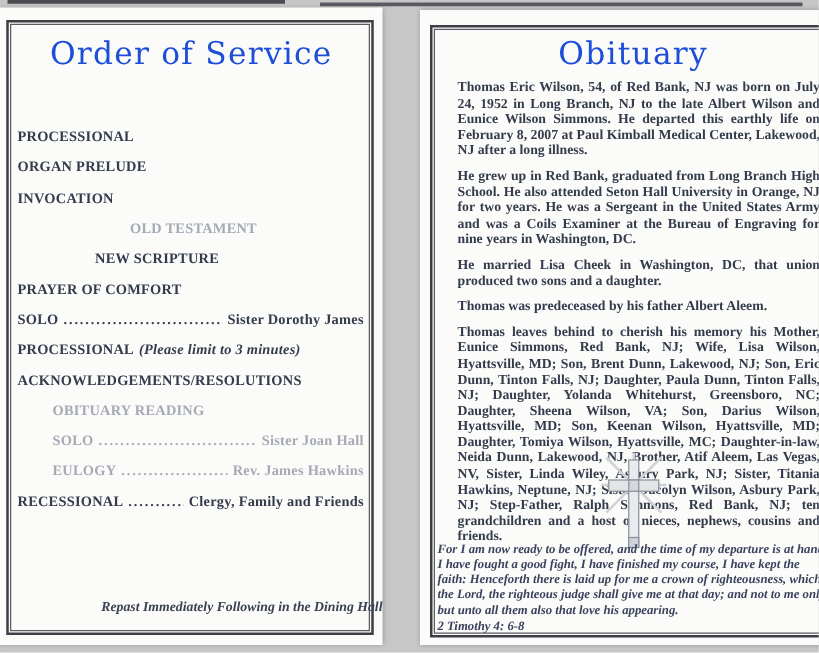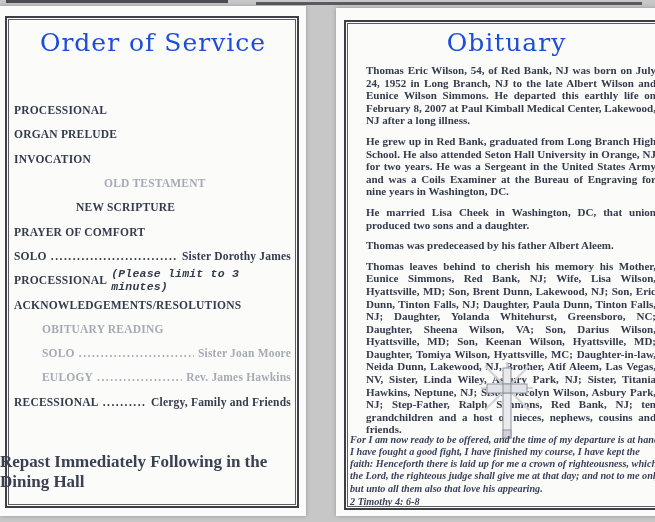--- a/index.html
+++ b/index.html
@@ -27,29 +27,29 @@
     font-size:25px; color:#1d4ed8; letter-spacing:1px;
   }
   .title-left  { top:22px; }
   .title-right { top:20px; }
 
   .os-list { position:absolute; left:14px; right:15px; top:92px; }
   .os-row {
     height:24.3px; display:flex; align-items:center;
     font-size:11.5px; font-weight:bold; color:var(--ink,#333b4c); letter-spacing:.2px;
   }
-  .os-row .note { font-weight:bold; font-style:italic; margin-left:4px;font-family:Liberation Mono, monospace; }
+  .os-row .note { font-weight:bold; font-style:italic; margin-left:4px; }
   .os-row.indent { padding-left:62px; }
   .os-row.faded { color:var(--faded,#a5aab5);margin-left:28px; }
   .dots { flex:1; overflow:hidden; white-space:nowrap; margin:0 4px; letter-spacing:1.5px; font-weight:bold; }
   .leader-name { white-space:nowrap; }
 
   .repast {
-    position:absolute; left:0; right:0; bottom:24px; text-align:left;
-    font-size:17px; font-weight:bold; color:#3a4152;
+    position:absolute; left:0; right:0; bottom:24px; text-align:right;
+    font-size:11px; font-style:italic; font-weight:bold; color:#3a4152;
   }
 
   .ob-body { position:absolute; left:30px; right:21px; top:56px; }
   .ob-body p {
     margin:0 0 8px; font-size:11px; line-height:12.6px;
     text-align:justify; font-weight:bold; color:var(--ink,#333b4c);
   }
   .cross-wrap { position:absolute; left:0; right:0; top:352px; text-align:center; }
   .verse {
     position:absolute; left:14px; right:13px; bottom:8px; 
@@ -96,21 +96,21 @@
       </div>
       <div class="os-row plain">
         <span>ACKNOWLEDGEMENTS/RESOLUTIONS</span>
       </div>
       <div class="os-row plain faded">
         <span>OBITUARY READING</span>
       </div>
       <div class="os-row leader faded">
         <span>SOLO</span>
         <span class="dots">..........................................................................................</span>
-        <span class="leader-name">Sister Joan Moore</span>
+        <span class="leader-name">Sister Joan Hall</span>
       </div>
       <div class="os-row leader faded">
         <span>EULOGY</span>
         <span class="dots">..........................................................................................</span>
         <span class="leader-name">Rev. James Hawkins</span>
       </div>
       <div class="os-row leader">
         <span>RECESSIONAL</span>
         <span class="dots">..........................................................................................</span>
         <span class="leader-name">Clergy, Family and Friends</span>

